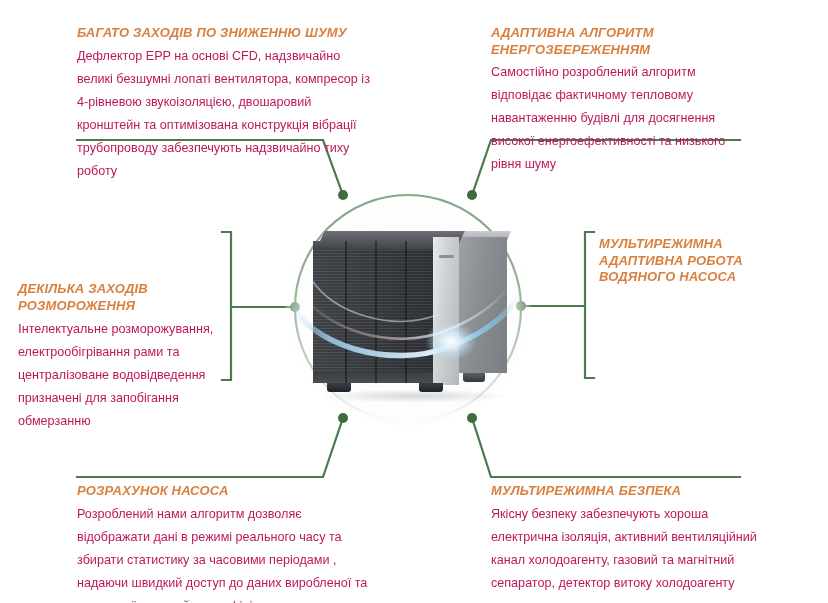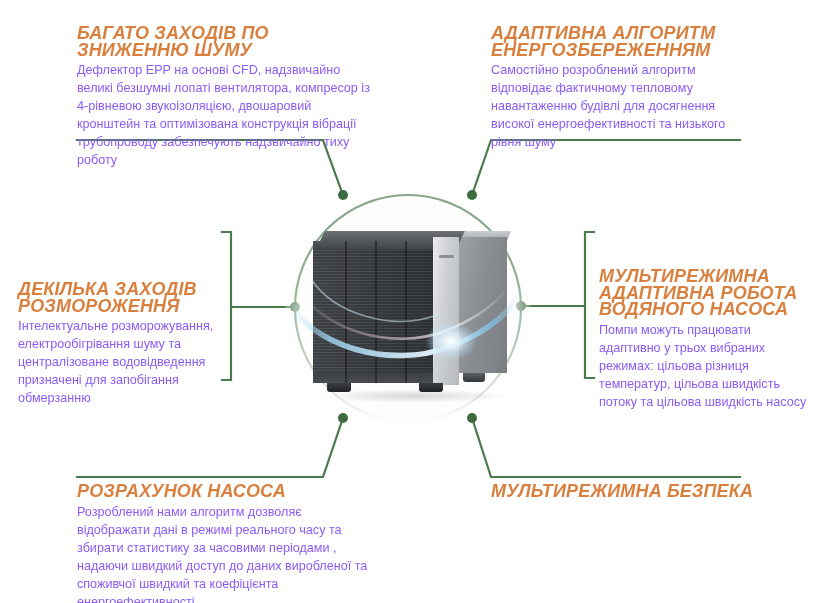--- a/index.html
+++ b/index.html
@@ -152,39 +152,39 @@
     height: 14px;
     background: radial-gradient(ellipse at 50% 50%, rgba(120,125,130,0.30) 0%, rgba(255,255,255,0) 70%);
   }
 
   
   #swoosh { position: absolute; left: -14px; top: 40px; }
 
   
   .block { position: absolute; }
   .block h3 {
-    font-size: 18px;
+    font-size: 13px;
     font-weight: bold;
     font-style: italic;
     color: #D9803F;
     letter-spacing: 0.15px;
     line-height: 16.5px;
     margin-bottom: 3px;
   }
   .block p {
     font-size: 12.6px;
-    color: #8b5cf6;
-    line-height: 18px;
+    color: #be185d;
+    line-height: 23px;
   }
   .block p .dropcap { font-size: 13.6px; }
 
   #b-noise    { left: 77px;  top: 25px;  width: 300px; }
   #b-energy   { left: 491px; top: 25px;  width: 255px; }
   #b-defrost  { left: 18px;  top: 236px; width: 215px; margin-top: 45px; }
-  #b-pump     { left: 599px; top: 236px; width: 212px; margin-top: 32px; }
+  #b-pump     { left: 599px; top: 236px; width: 212px; }
   #b-calc     { left: 77px;  top: 483px; width: 300px; }
   #b-safety   { left: 491px; top: 483px; width: 280px; }
 </style>
 </head>
 <body>
 
 <div id="infographic">
 
   <svg id="connectors" viewBox="0 0 828 603">
     <g fill="none" stroke="#4B7A4C" stroke-width="2.2" stroke-linecap="square" stroke-linejoin="miter">
@@ -258,30 +258,30 @@
     <p>Дефлектор EPP на основі CFD, надзвичайно великі безшумні лопаті вентилятора, компресор із 4-рівневою звукоізоляцією, двошаровий кронштейн та оптимізована конструкція вібрації трубопроводу забезпечують надзвичайно тиху роботу</p>
   </div>
 
   <div class="block" id="b-energy">
     <h3>АДАПТИВНА АЛГОРИТМ ЕНЕРГОЗБЕРЕЖЕННЯМ</h3>
     <p>Самостійно розроблений алгоритм відповідає фактичному тепловому навантаженню будівлі для досягнення високої енергоефективності та низького рівня шуму</p>
   </div>
 
   <div class="block" id="b-defrost">
     <h3>ДЕКІЛЬКА ЗАХОДІВ РОЗМОРОЖЕННЯ</h3>
-    <p><span class="dropcap">І</span><span>нтелектуальне розморожування, електрообігрівання шуму та централізоване водовідведення призначені для запобігання обмерзанню</span></p>
+    <p><span class="dropcap">І</span><span>нтелектуальне розморожування, електрообігрівання рами та централізоване водовідведення призначені для запобігання обмерзанню</span></p>
   </div>
 
   <div class="block" id="b-pump">
     <h3>МУЛЬТИРЕЖИМНА АДАПТИВНА РОБОТА ВОДЯНОГО НАСОСА</h3>
-    <p>Помпи можуть працювати адаптивно у трьох вибраних режимах: цільова різниця температур, цільова швидкість потоку та цільова швидкість насосу</p>
   </div>
 
   <div class="block" id="b-calc">
     <h3>РОЗРАХУНОК НАСОСА</h3>
     <p>Розроблений нами алгоритм дозволяє відображати дані в режимі реального часу та збирати статистику за часовими періодами , надаючи швидкий доступ до даних виробленої та споживчої швидкий та коефіцієнта енергоефективності</p>
   </div>
 
   <div class="block" id="b-safety">
     <h3>МУЛЬТИРЕЖИМНА БЕЗПЕКА</h3>
+    <p>Якісну безпеку забезпечують хороша електрична ізоляція, активний вентиляційний канал холодоагенту, газовий та магнітний сепаратор, детектор витоку холодоагенту</p>
   </div>
 
 </div>
 
 </body></html>

